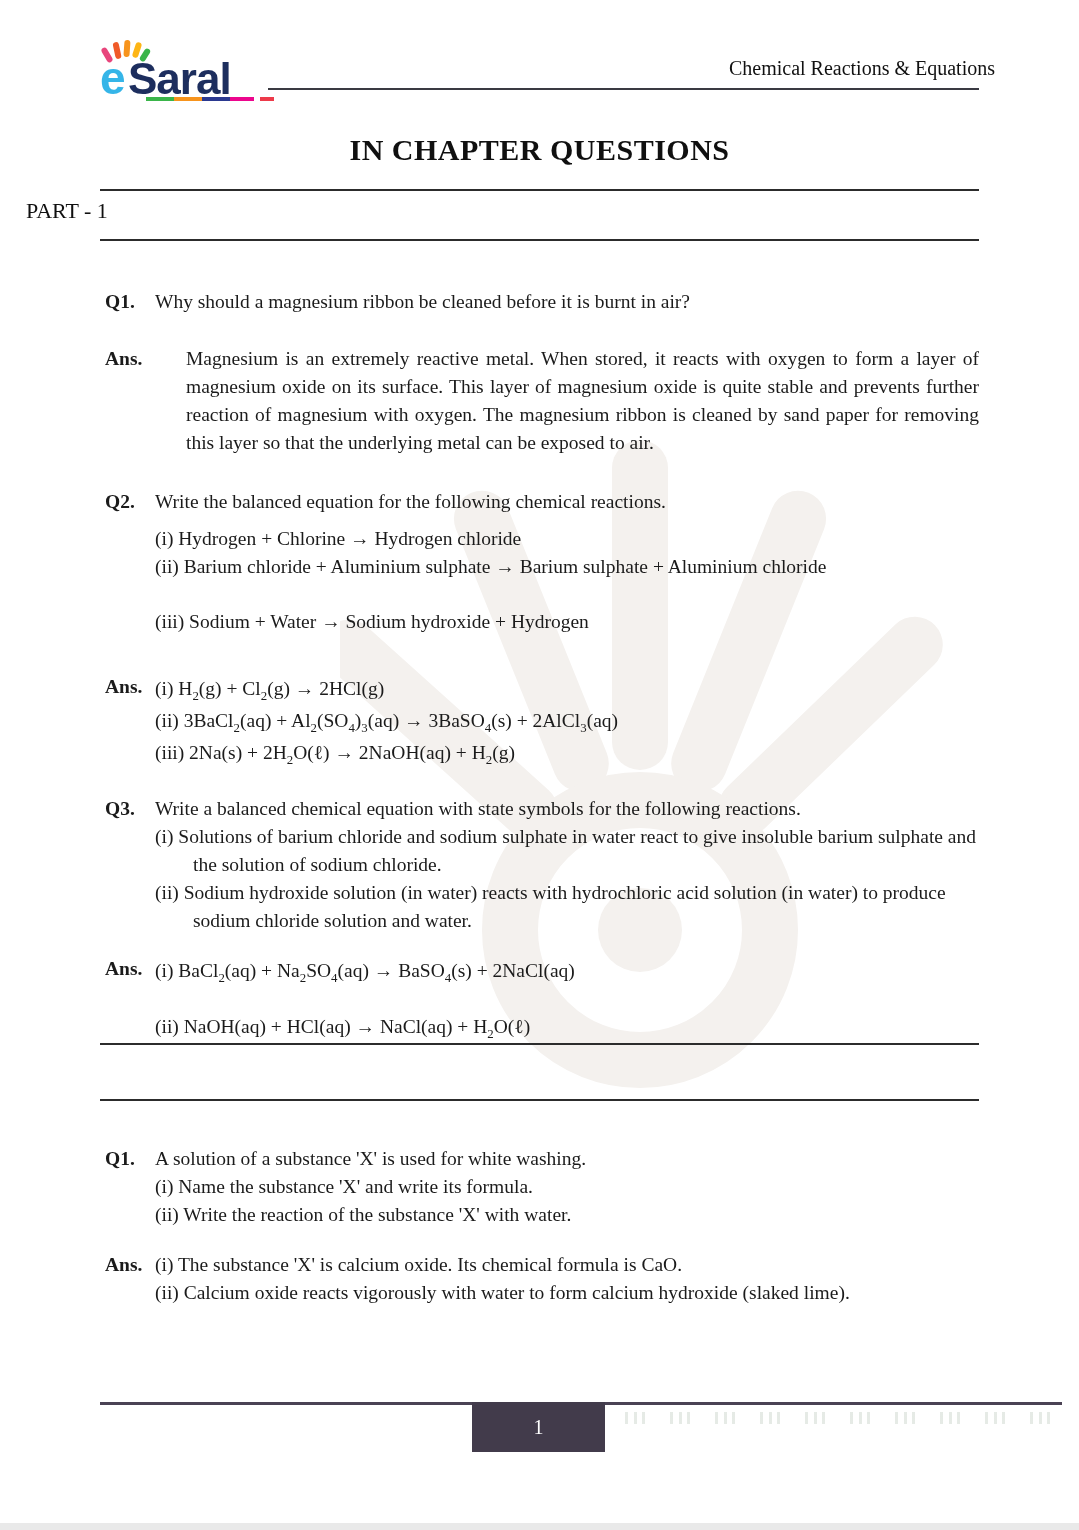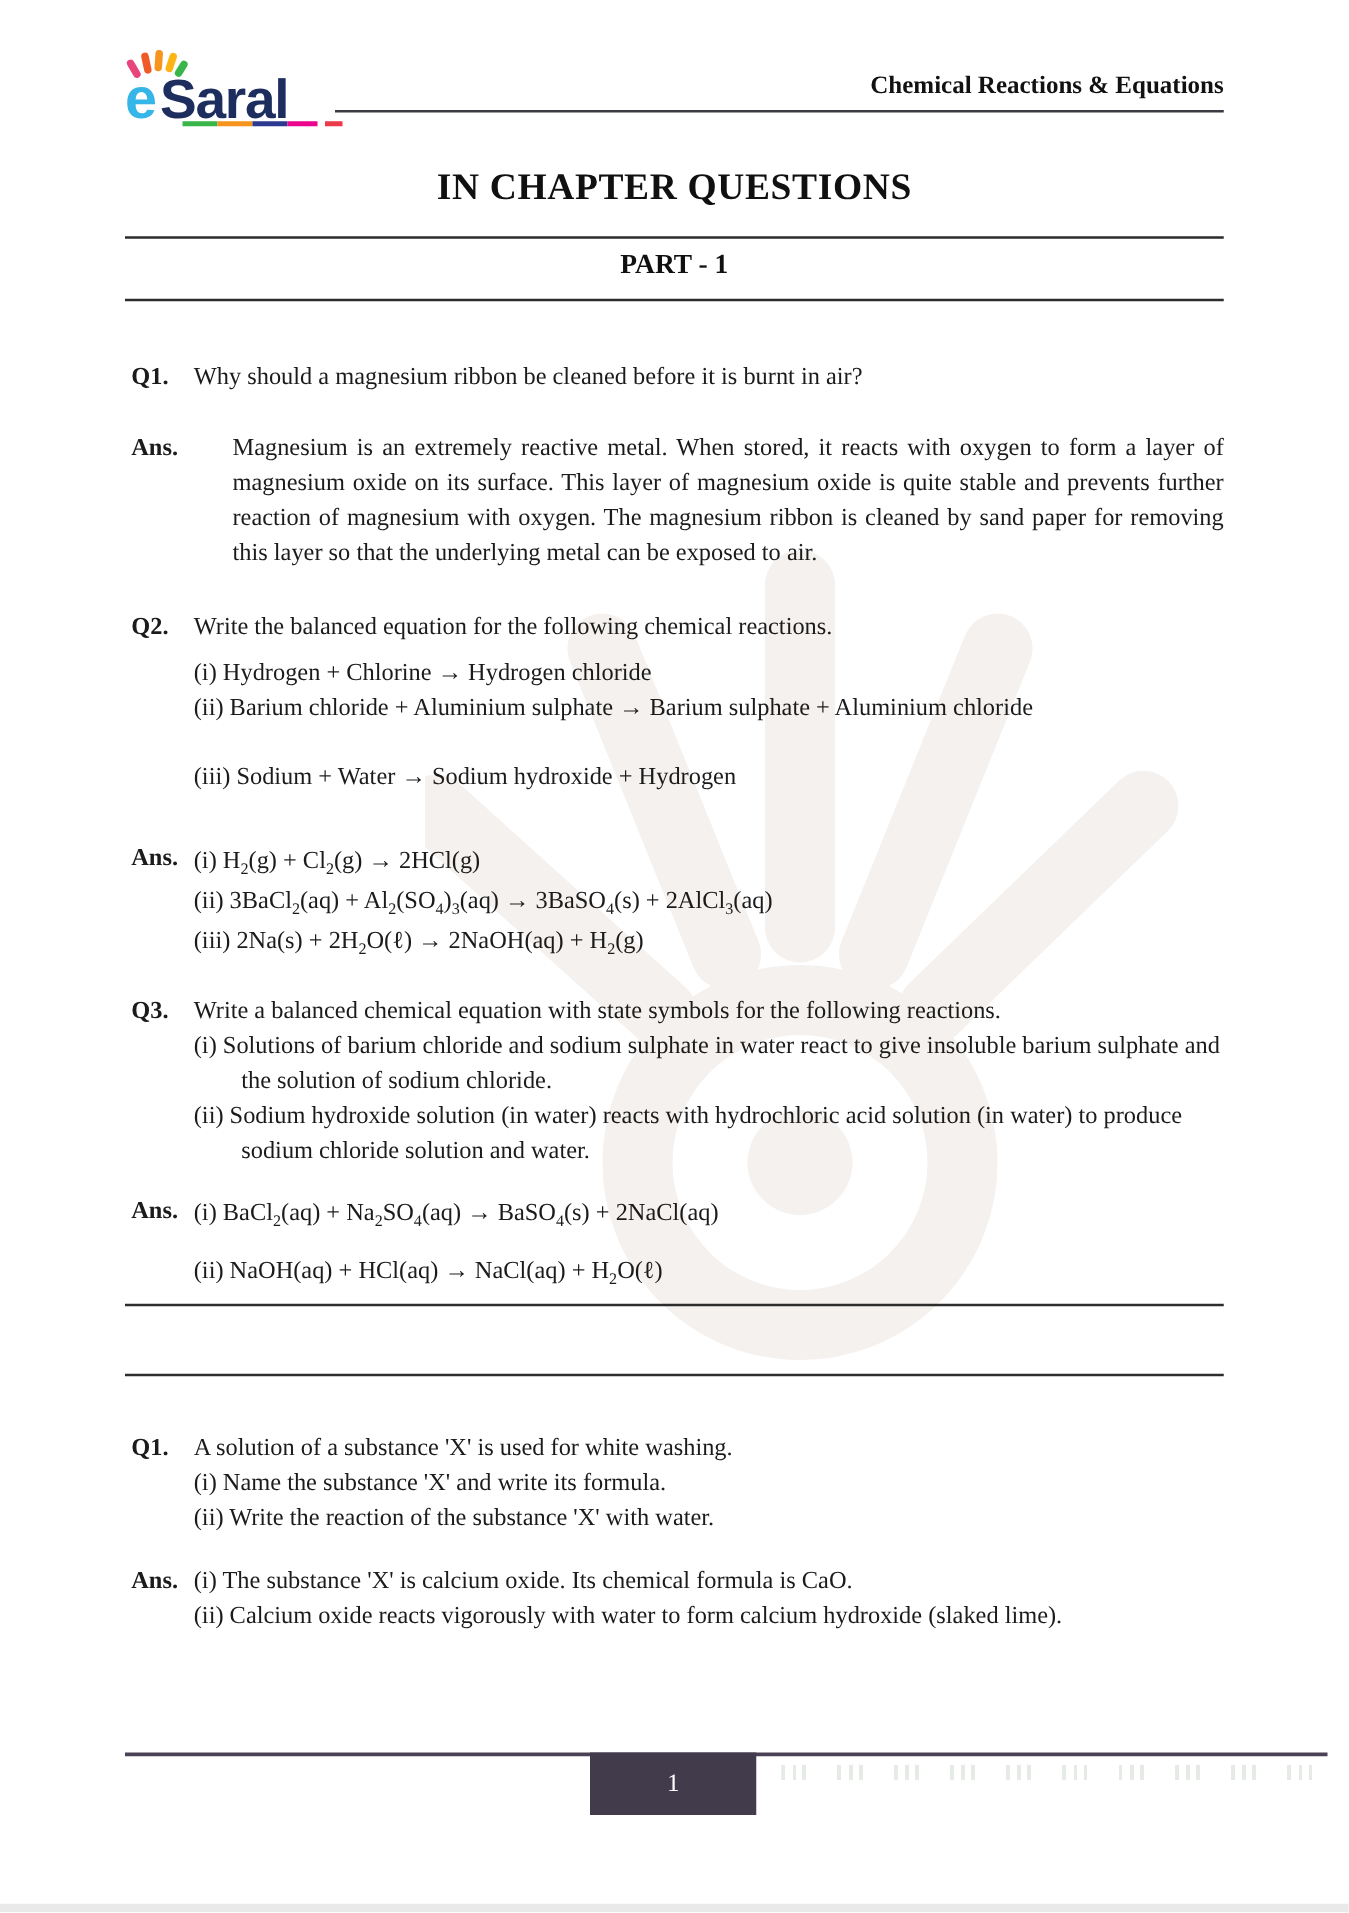--- a/index.html
+++ b/index.html
@@ -5,47 +5,47 @@
   html,body{margin:0;padding:0;background:#ffffff;}
   .page{
     position:relative;width:1079px;height:1530px;background:#ffffff;overflow:hidden;
     font-family:"Liberation Serif", serif;color:#1b1b1b;
   }
   
   .watermark{position:absolute;left:340px;top:430px;z-index:0;}
   
   .logo{position:absolute;left:98px;top:38px;z-index:1;}
   .chapter-title{
-    position:absolute;right:100px;top:57px;z-index:1;
-    font-size:20px;font-weight:bold;color:#111;margin-left:30px;
+    position:absolute;right:84px;top:57px;z-index:1;
+    font-size:20px;font-weight:normal;color:#111;margin-left:30px;
   }
   .header-rule{position:absolute;left:268px;right:100px;top:88px;height:2px;background:#3a3a42;z-index:1;}
   .page-title{
     position:absolute;left:0;right:0;top:116px;text-align:center;z-index:1;
     font-size:30px;font-weight:bold;letter-spacing:.5px;color:#101010;margin-top:17px;
   }
   
   .rule{position:absolute;left:100px;right:100px;height:2px;background:#2c2c2c;z-index:1;}
   .part-label{
-    position:absolute;left:0;right:0;text-align:center;z-index:1;
-    font-size:22px;font-weight:bold;color:#101010;
+    position:absolute;left:0;right:0;text-align:left;z-index:1;
+    font-size:22px;font-weight:normal;color:#101010;padding-left:26px;
   }
   
   .row{
     position:absolute;left:105px;right:100px;display:flex;z-index:1;
     font-size:19.5px;line-height:28px;
   }
   .lbl{flex:0 0 50px;font-weight:bold;}
   .bod{flex:1;}
   .just{text-align:justify;margin-left:31px;}
   .eq{line-height:32px;}
   sub{font-size:66%;line-height:0;}
   .hang{padding-left:38px;text-indent:-38px;}
   .gap27{margin-top:27px;}
-  .gap14{margin-top:14px;}
+  .gap14{margin-top:24px;}
   .gap9{margin-top:9px;}
   
   .footer-rule{position:absolute;left:100px;right:17px;top:1402px;height:3px;background:#4a4254;z-index:2;}
   .page-box{
     position:absolute;left:472px;top:1402px;width:133px;height:50px;background:#423b4b;z-index:3;
     display:flex;align-items:center;justify-content:center;color:#ffffff;font-size:20px;
   }
   .footer-marks{
     position:absolute;left:625px;top:1412px;width:445px;height:12px;z-index:1;opacity:.35;
     background:

